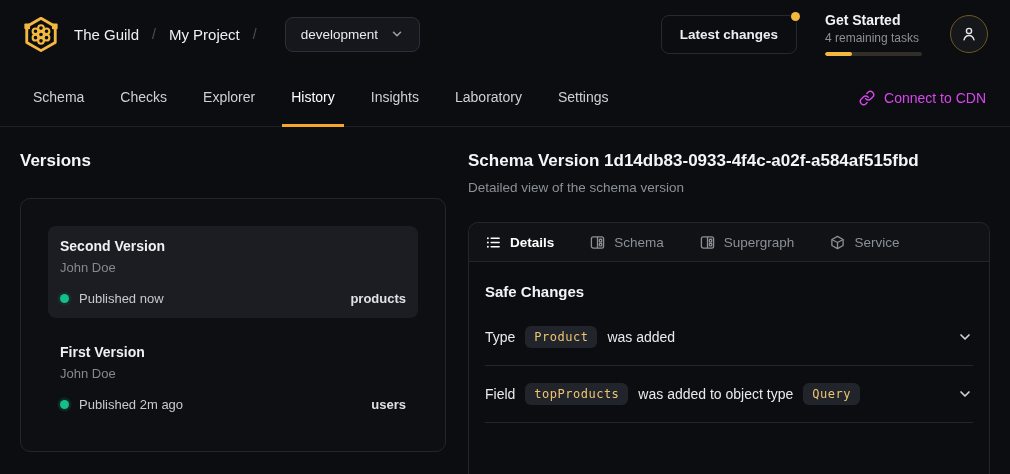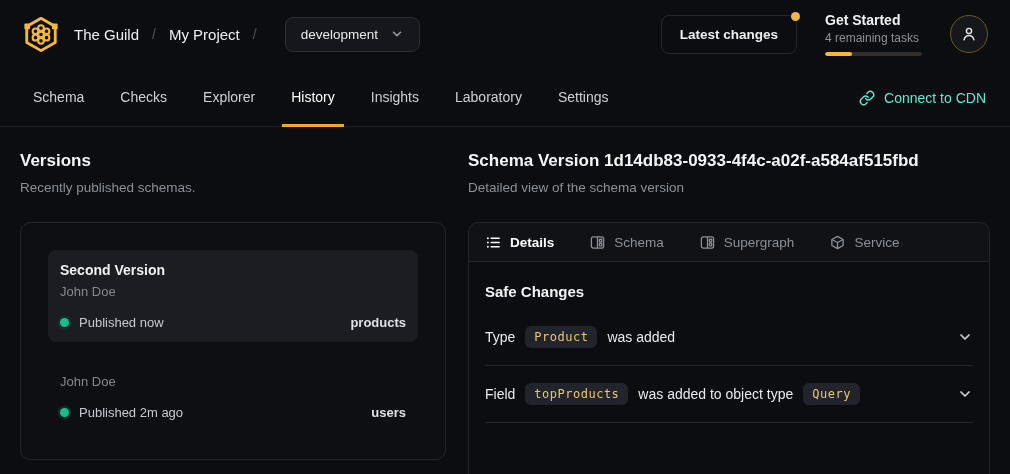--- a/index.html
+++ b/index.html
@@ -45,21 +45,21 @@
     background:#15171b; display:flex; align-items:center; justify-content:center;
     color:#e4e6e9; cursor:pointer;
   }
 
   
   .nav { display:flex; align-items:flex-end; justify-content:space-between; height:59px; padding:0 24px; border-bottom:1px solid #1e2127; }
   .nav-tabs { display:flex; height:100%; align-items:stretch; }
   .nav-tab { position:relative; display:flex; align-items:center; padding:0 9px; margin-right:18px; font-size:14px; color:#cdd1d6; cursor:pointer; }
   .nav-tab.active { color:#ffffff; }
   .nav-tab.active::after { content:""; position:absolute; left:0; right:0; bottom:-1px; height:3px; background:#f6a72b; }
-  .cdn-link { display:flex; align-items:center; gap:9px; color:#5eead4; font-size:14px; cursor:pointer; padding-bottom:20px; }
+  .cdn-link { display:flex; align-items:center; gap:9px; color:#d946ef; font-size:14px; cursor:pointer; padding-bottom:20px; }
 
   
   .main { display:flex; gap:22px; padding:24px 20px 0 20px; }
   .col-left { width:426px; flex:none; }
   .col-right { flex:1; min-width:0; }
   .panel-title { font-size:17px; font-weight:700; color:#f4f5f7; white-space:nowrap; }
   .panel-sub { font-size:13.5px; color:#8b9097; margin-top:9px; }
 
   
   .versions-card { margin-top:27px; border:1px solid #23262c; border-radius:10px; padding:27px; background:#0d0f13; }
@@ -175,32 +175,32 @@
         </svg>
     </span>
     <span>Connect to CDN</span>
   </div>
 </div>
 
 <div class="main">
 
   <div class="col-left">
     <div class="panel-title">Versions</div>
-    <div class="panel-sub">Recently published schemas.</div>
     <div class="versions-card">
         <div class="version-item selected">
           <div class="vi-title">Second Version</div>
           <div class="vi-author">John Doe</div>
           <div class="vi-row">
             <span class="vi-dot"></span>
             <span class="vi-status">Published now</span>
             <span class="vi-tag">products</span>
           </div>
         </div>
         <div class="version-item">
+          <div class="vi-title">First Version</div>
           <div class="vi-author">John Doe</div>
           <div class="vi-row">
             <span class="vi-dot"></span>
             <span class="vi-status">Published 2m ago</span>
             <span class="vi-tag">users</span>
           </div>
         </div>
       </div>
   </div>
 

